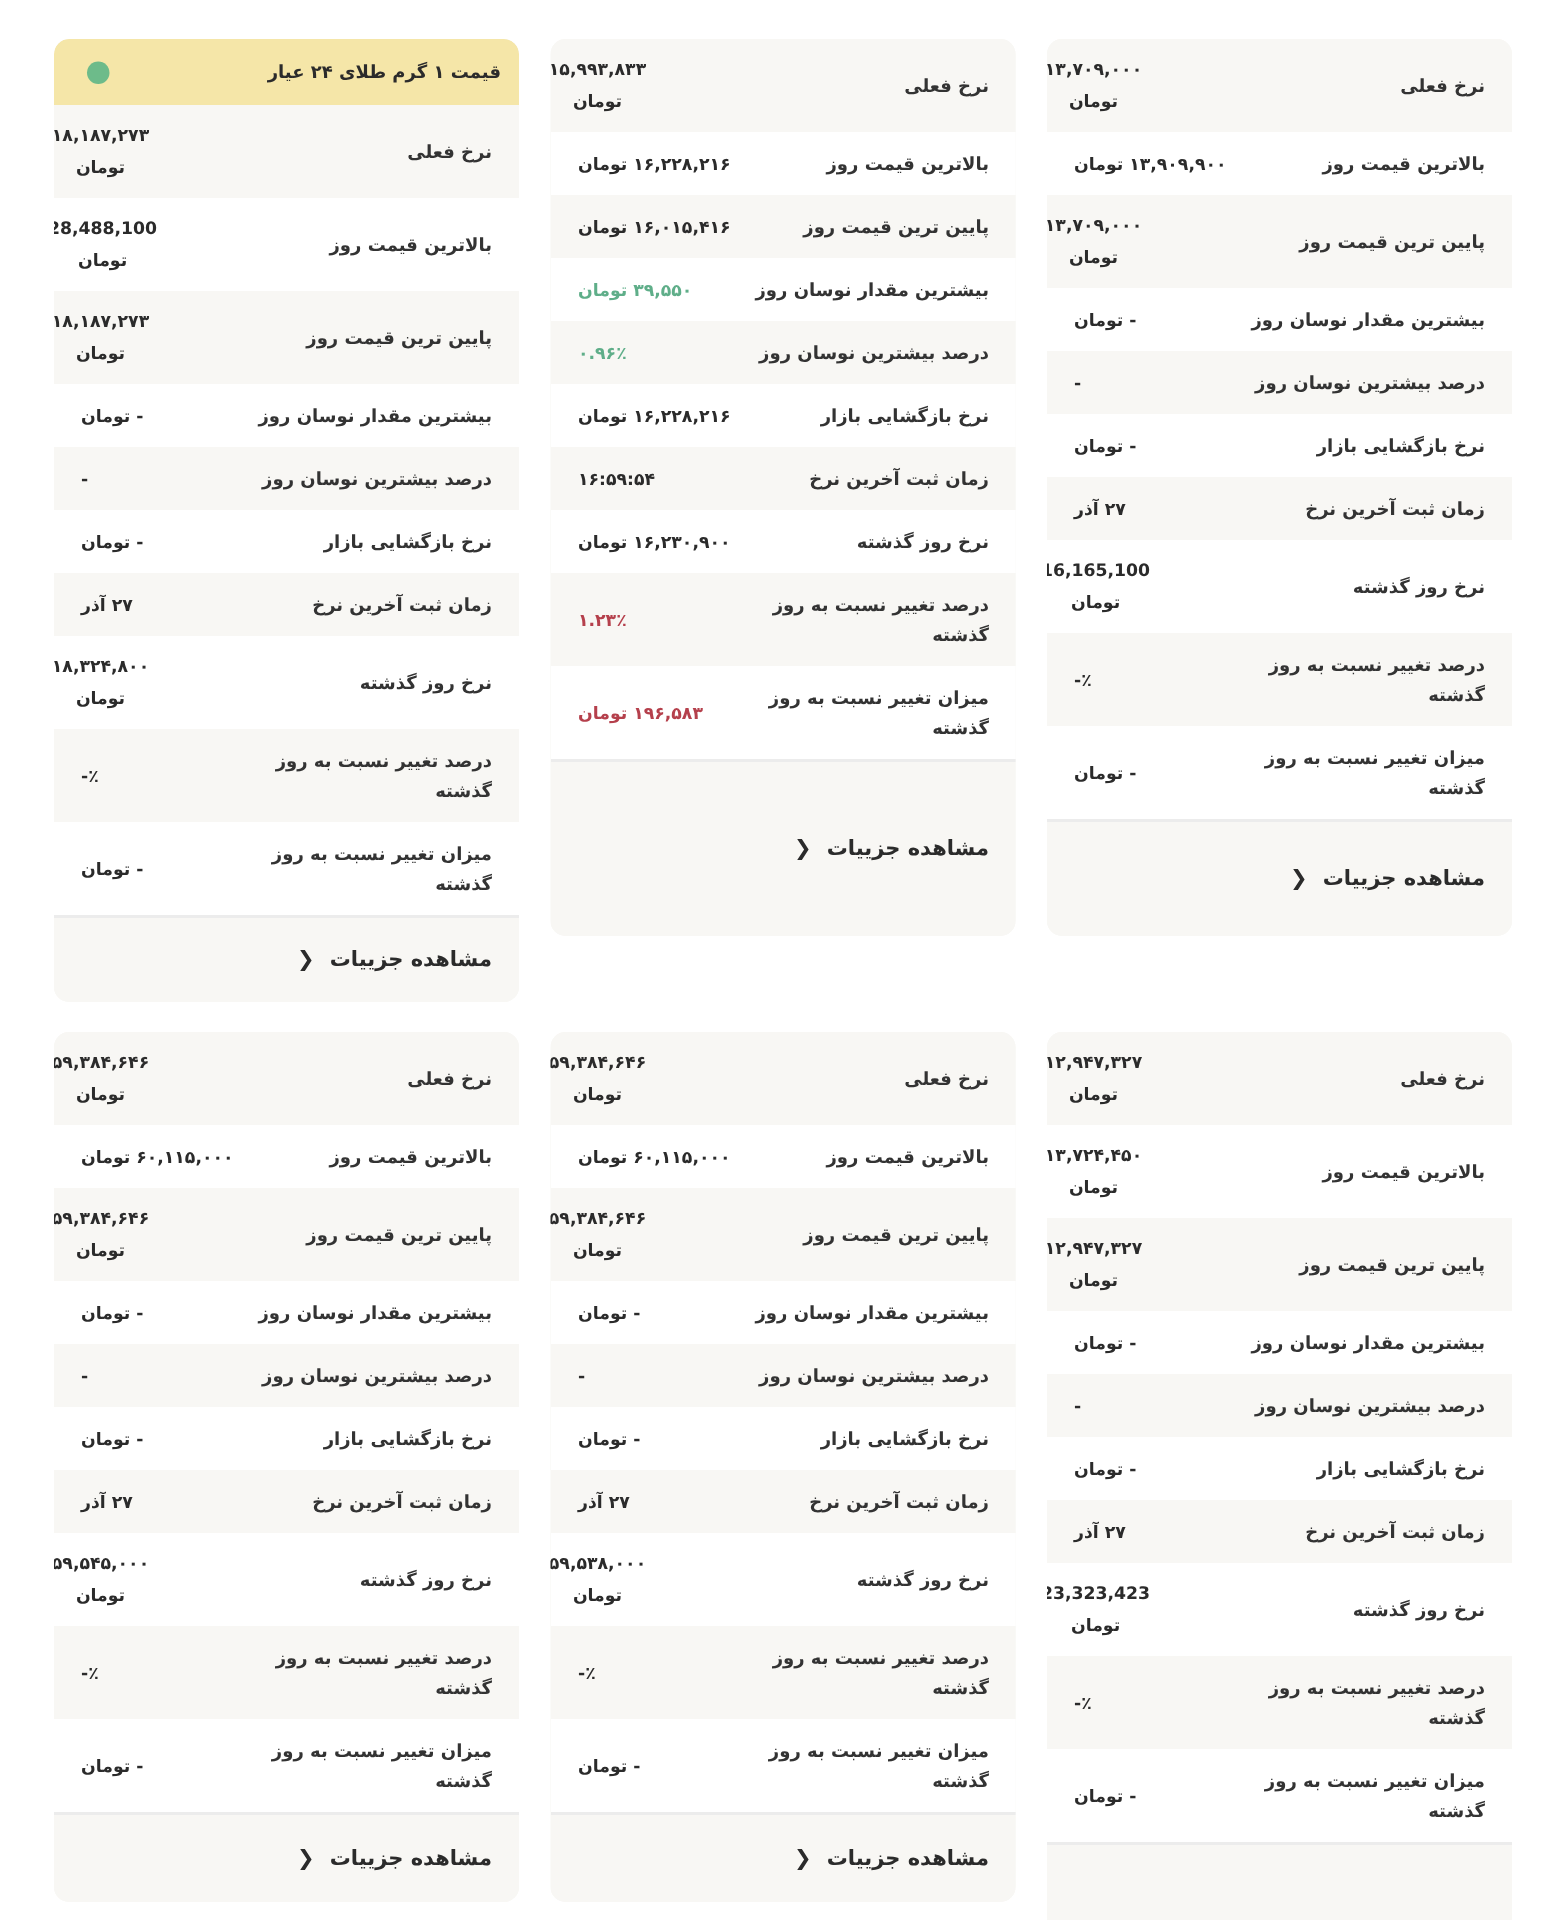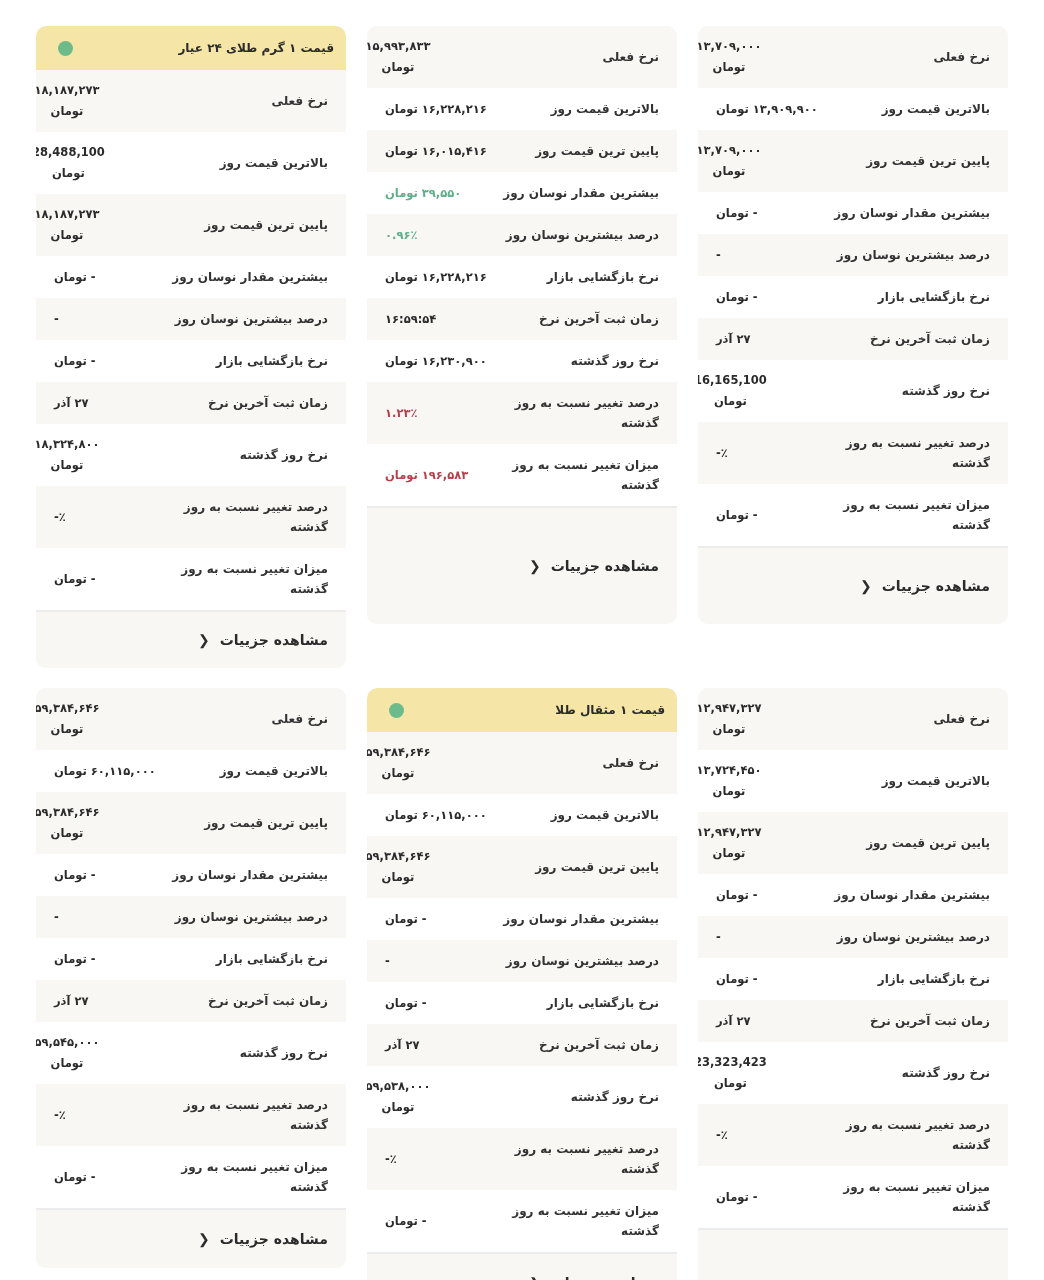--- a/index.html
+++ b/index.html
@@ -289,24 +289,20 @@
           <span class="value single">٪-</span>
         </div>
         <div class="row" style="height: 62px; background: rgb(255, 255, 255);">
           <span class="label" style="flex: 0 0 160px; margin-right: 0px;">میزان تغییر نسبت به روز گذشته</span>
           <span class="value single">- تومان</span>
         </div>
       </div>
       <div class="footer" style="height: 60px;"></div>
     </div>
     <div class="card" style="left: 367px; top: 662px;">
-      <div class="card-header">
-        <span class="card-title">قیمت ۱ مثقال طلا</span>
-        <span class="dot" style="background: rgb(109, 187, 138);"></span>
-      </div>
       <div>
         <div class="row" style="height: 62px; background: rgb(248, 247, 244);">
           <span class="label">نرخ فعلی</span>
           <span class="value double">
             <span class="line">۵۹,۳۸۴,۶۴۶</span>
             <span class="line">تومان</span>
           </span>
         </div>
         <div class="row" style="height: 42px; background: rgb(255, 255, 255);">
           <span class="label">بالاترین قیمت روز</span>

